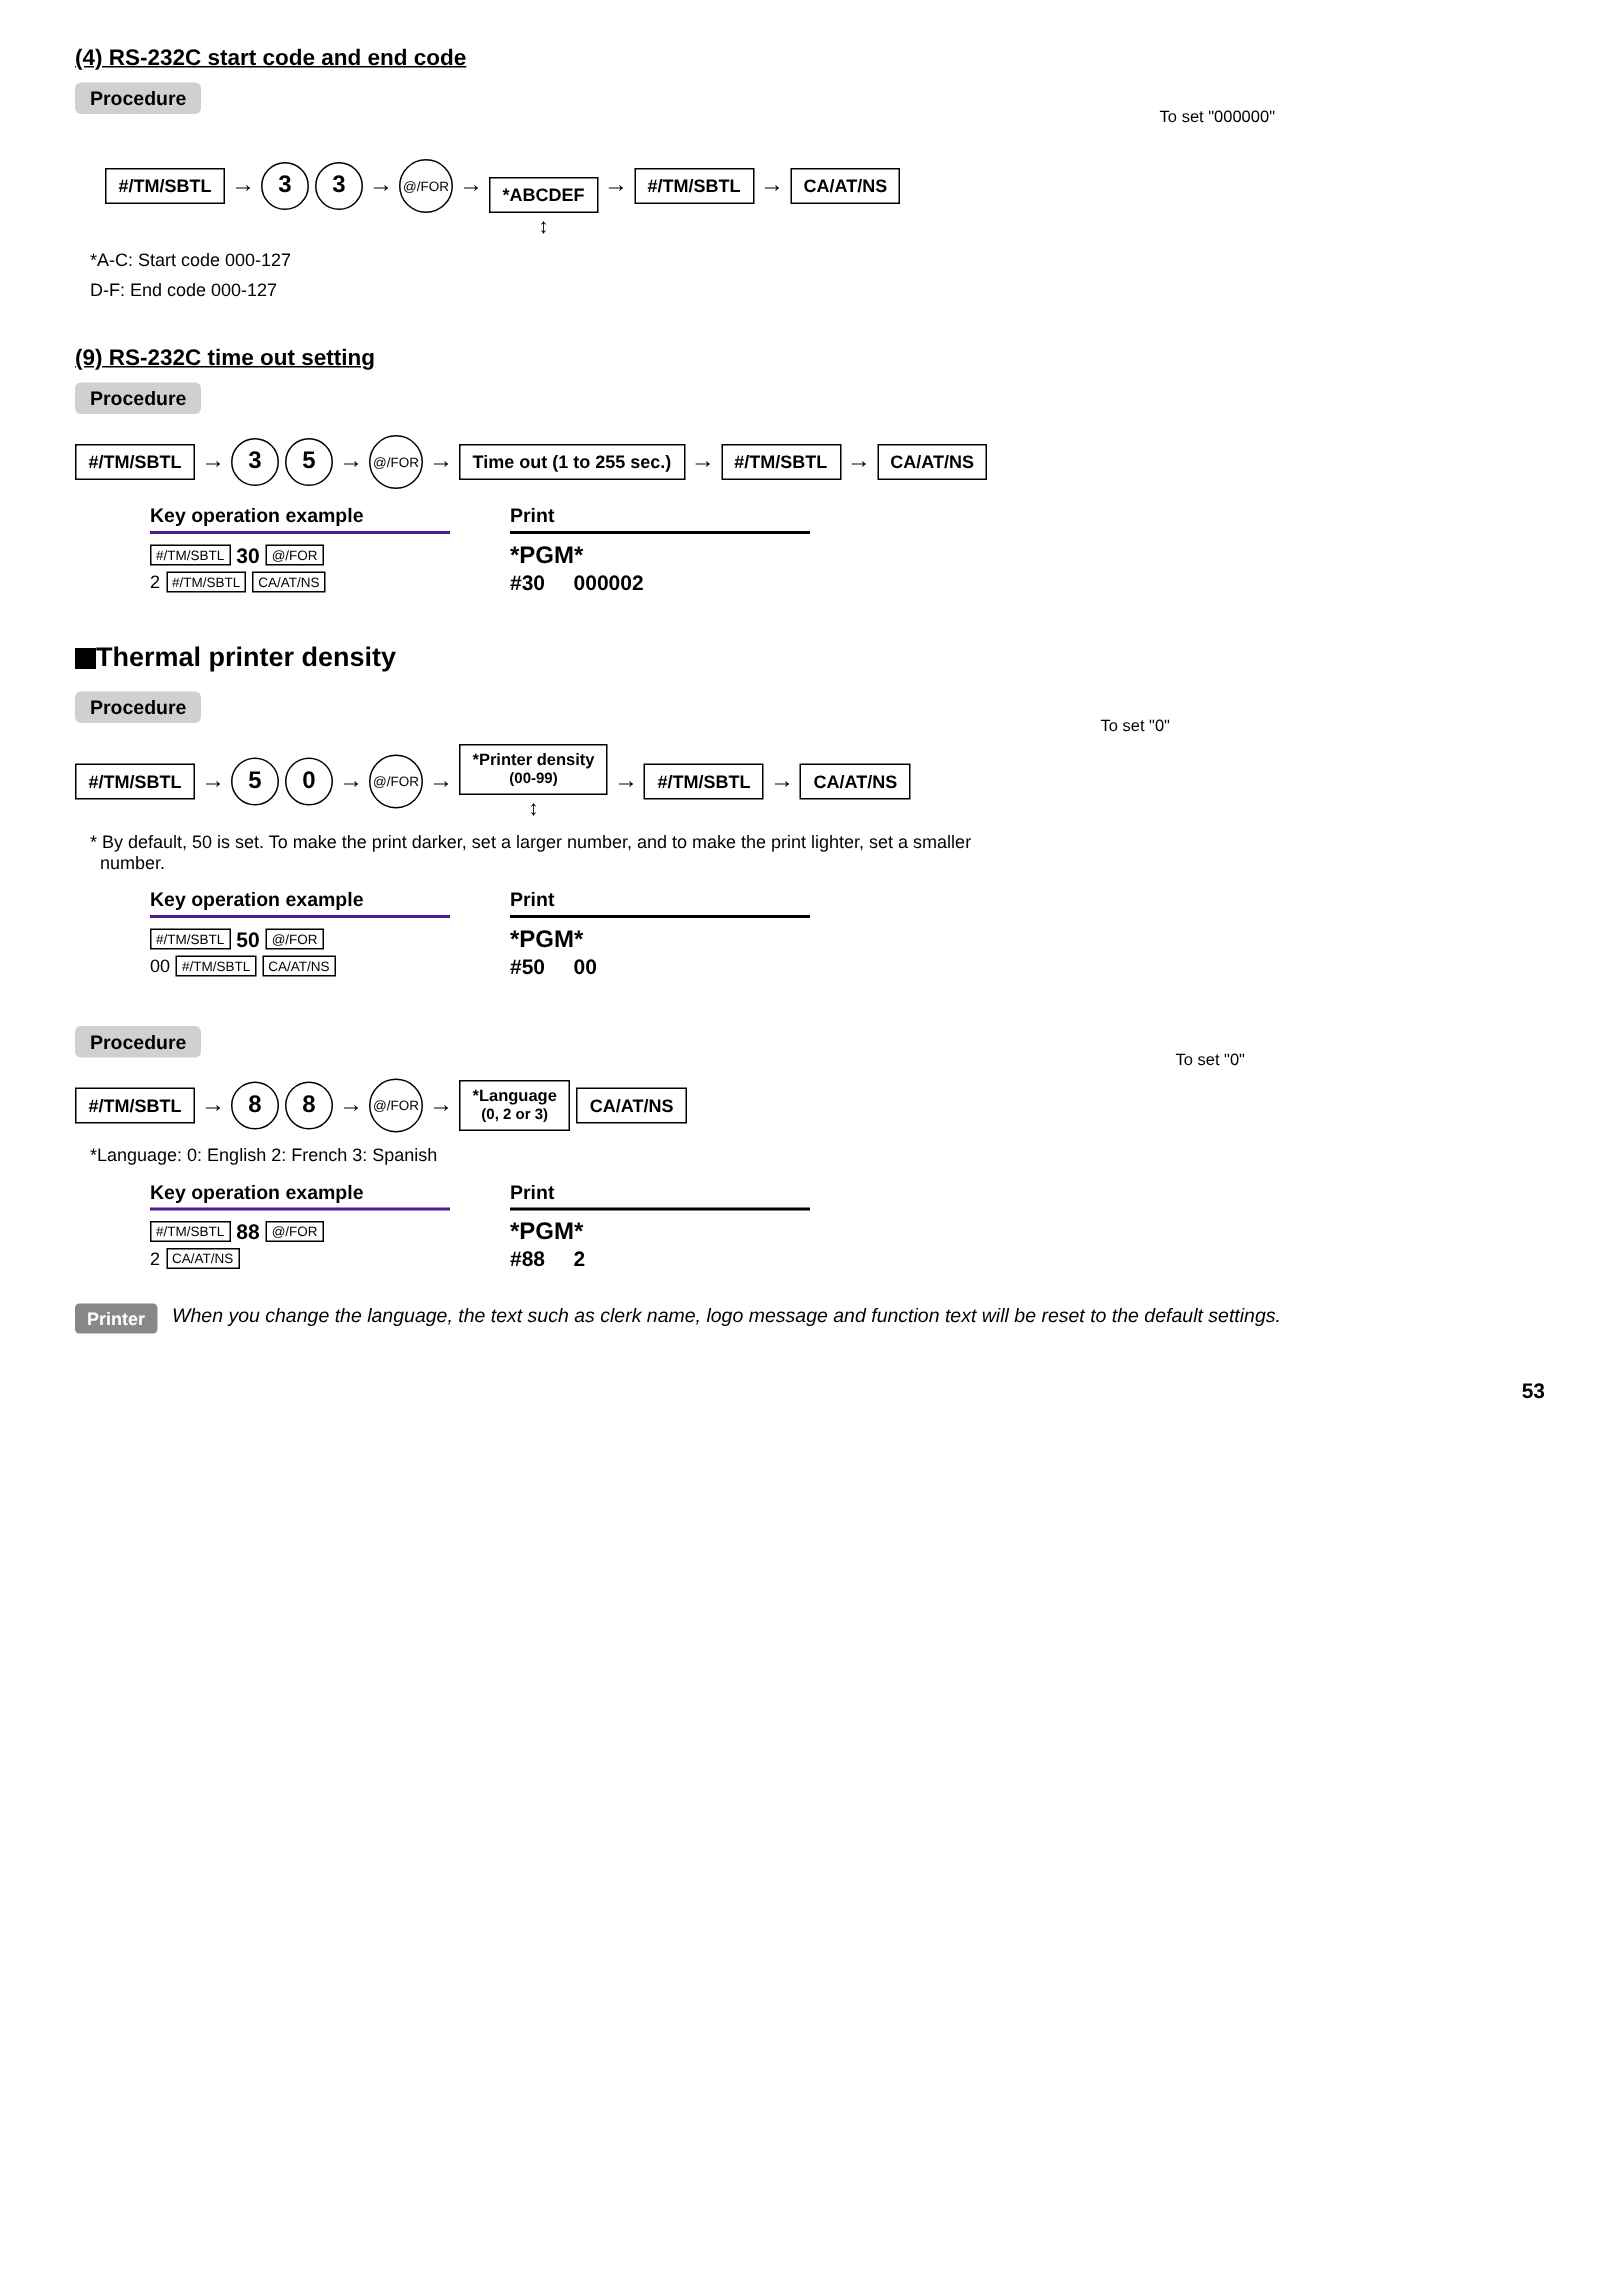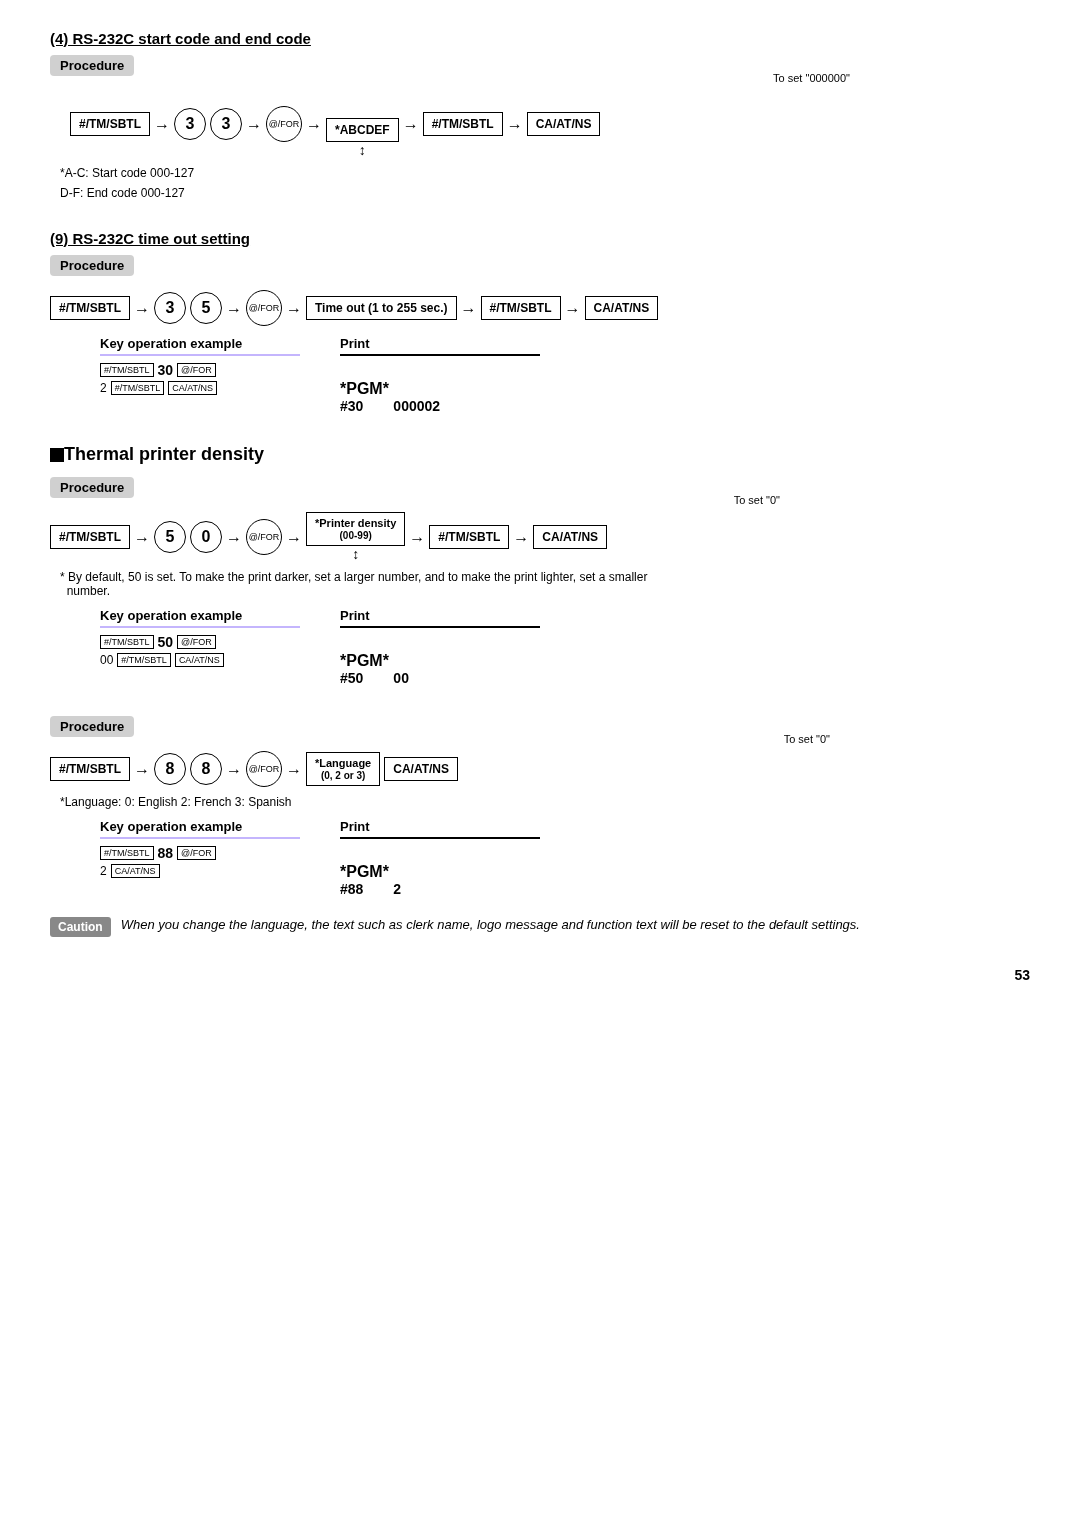--- a/index.html
+++ b/index.html
@@ -87,21 +87,21 @@
       display: flex;
       gap: 40px;
       margin: 10px 0 10px 50px;
     }
     .key-col {
       min-width: 200px;
     }
     .key-col-header {
       font-weight: bold;
       font-size: 13px;
-      border-bottom: 2px solid #c4b5fd;
+      border-bottom: 2px solid #4c1d95;
       padding-bottom: 3px;
       margin-bottom: 6px;
     }
     .key-op-row {
       display: flex;
       align-items: center;
       gap: 4px;
       margin-bottom: 3px;
       font-size: 12px;
     }
@@ -112,29 +112,29 @@
       white-space: nowrap;
     }
     .print-col {
       min-width: 200px;
     }
     .print-col-header {
       font-weight: bold;
       font-size: 13px;
       border-bottom: 2px solid #000;
       padding-bottom: 3px;
-      margin-bottom: 24px;
+      margin-bottom: 6px;
     }
     .print-pgm {
       font-size: 16px;
       font-weight: bold;
     }
     .print-row {
       display: flex;
-      gap: 30px;
+      gap: 19px;
       align-items: baseline;
     }
     .print-number {
       font-weight: bold;
       font-size: 14px;
     }
     .print-value {
       font-weight: bold;
       font-size: 14px;
     }
@@ -342,18 +342,18 @@
       <div class="print-col-header">Print</div>
       <div class="print-pgm">*PGM*</div>
       <div class="print-row">
         <span class="print-number">#88</span>
         <span class="print-value">2</span>
       </div>
     </div>
   </div>
 
   <div class="caution-box">
-    <span class="caution-badge">Caution</span>
+    <span class="caution-badge">Printer</span>
     <span class="caution-text">When you change the language, the text such as clerk name, logo message and function text will be reset to the default settings.</span>
   </div>
 </div>
 
 <div class="page-num">53</div>
 
 </body></html>

